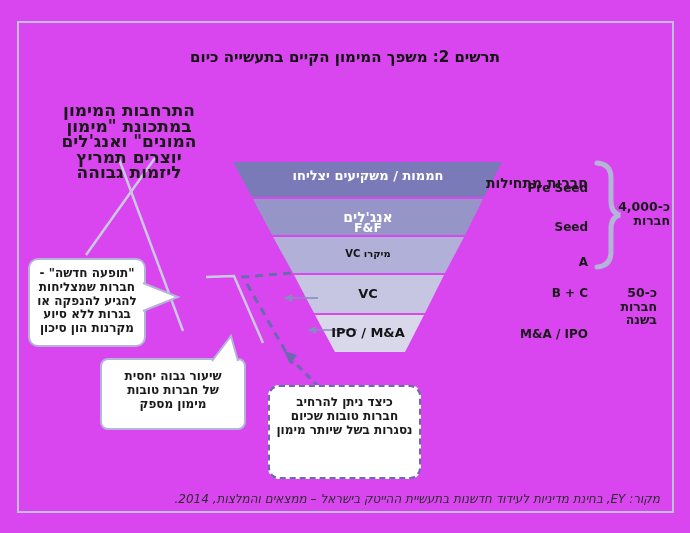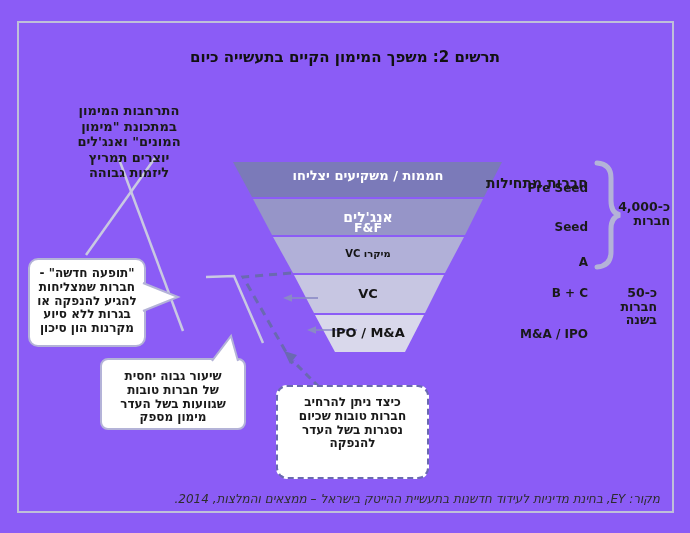--- a/index.html
+++ b/index.html
@@ -1,32 +1,32 @@
 <!DOCTYPE html>
 <html lang="he"><head>
 <meta charset="utf-8">
 <style>
   html,body{margin:0;padding:0;background:#fff;}
   #page{
-    position:relative;width:690px;height:533px;background:#8b5cf6;overflow:hidden;
+    position:relative;width:690px;height:533px;background:#d946ef;overflow:hidden;
     font-family:"DejaVu Sans","Liberation Sans",sans-serif;color:#1a1a1a;
   }
   #frame{
     position:absolute;left:17px;top:21px;width:653px;height:488px;
     border:2px solid #bfbfd9;
   }
   .abs{position:absolute;}
   .hebrew{direction:rtl;unicode-bidi:embed;}
   #title{
     left:0;top:48px;width:690px;text-align:center;
     font-size:15px;font-weight:bold;color:#111;
   }
   #top-note{
     left:51px;top:103px;width:156px;text-align:center;
-    font-size:13px;line-height:15.5px;font-weight:bold;
+    font-size:17px;line-height:15.5px;font-weight:bold;
   }
   .band-label{
     left:238px;width:260px;text-align:center;font-weight:bold;
   }
   .band-white{color:#ffffff;}
   .band-dark{color:#141414;}
   #band1{top:168px;font-size:13px;line-height:15px;}
   #band1 .sub{font-size:12.5px;margin-top:37px;}
   #band2{top:209px;font-size:14px;}
   #band3{top:248px;font-size:10px;}
@@ -39,21 +39,21 @@
   #group-top{right:20px;top:200px;text-align:right;font-weight:bold;font-size:12.5px;line-height:14px;}
   #group-bottom{right:33px;top:286px;text-align:right;font-weight:bold;font-size:12.5px;line-height:13.5px;}
   .callout{
     background:#fff;border:2px solid #b4b3d8;border-radius:10px;
     text-align:center;font-weight:bold;font-size:12px;line-height:13.8px;
     box-sizing:border-box;
   }
   #bubble{left:28px;top:258px;width:118px;height:89px;padding-top:7px;}
   #rate-box{left:100px;top:358px;width:146px;height:72px;padding-top:10px;border-radius:8px;}
   #question-box{
-    left:276px;top:385px;width:153px;height:94px;padding-top:9px;
+    left:268px;top:385px;width:153px;height:94px;padding-top:9px;
     border:2.5px dashed #6a69b1;border-radius:11px;
     background:#fff;text-align:center;font-weight:bold;font-size:12px;line-height:13.8px;
     box-sizing:border-box;
   }
   #source{
     right:30px;top:492px;font-size:12px;font-style:italic;color:#2d2d2d;
     text-align:right;white-space:nowrap;
   }
   svg{position:absolute;left:0;top:0;pointer-events:none;}
   .line{display:block;}
@@ -130,28 +130,27 @@
     <span class="line">"תופעה חדשה" -</span>
     <span class="line">חברות שמצליחות</span>
     <span class="line">להגיע להנפקה או</span>
     <span class="line">בגרות ללא סיוע</span>
     <span class="line">מקרנות הון סיכון</span>
   </div>
 
   <div id="rate-box" class="abs hebrew callout">
     <span class="line">שיעור גבוה יחסית</span>
     <span class="line">של חברות טובות</span>
-    <span class="line">שגוועות בשל העדר</span>
     <span class="line">מימון מספק</span>
   </div>
 
   <div id="question-box" class="abs hebrew">
     <span class="line">כיצד ניתן להרחיב</span>
     <span class="line">חברות טובות שכיום</span>
-    <span class="line">נסגרות בשל העדר להנפקה</span>
+    <span class="line">נסגרות בשל שיותר מימון</span>
   </div>
 
   <svg width="690" height="533" viewBox="0 0 690 533">
     <polygon points="143,283 178,297 143,311" fill="#ffffff"></polygon>
     <polyline points="143,283 178,297 143,311" fill="none" stroke-width="2" stroke="#b4b3d8"></polyline>
     <polygon points="212,361 231,336 238,361" fill="#ffffff"></polygon>
     <polyline points="212,361 231,336 238,361" fill="none" stroke-width="2" stroke="#b4b3d8"></polyline>
   </svg>
 
   <div id="source" class="abs hebrew">מקור: EY, בחינת מדיניות לעידוד חדשנות בתעשיית ההייטק בישראל – ממצאים והמלצות, 2014.</div>

